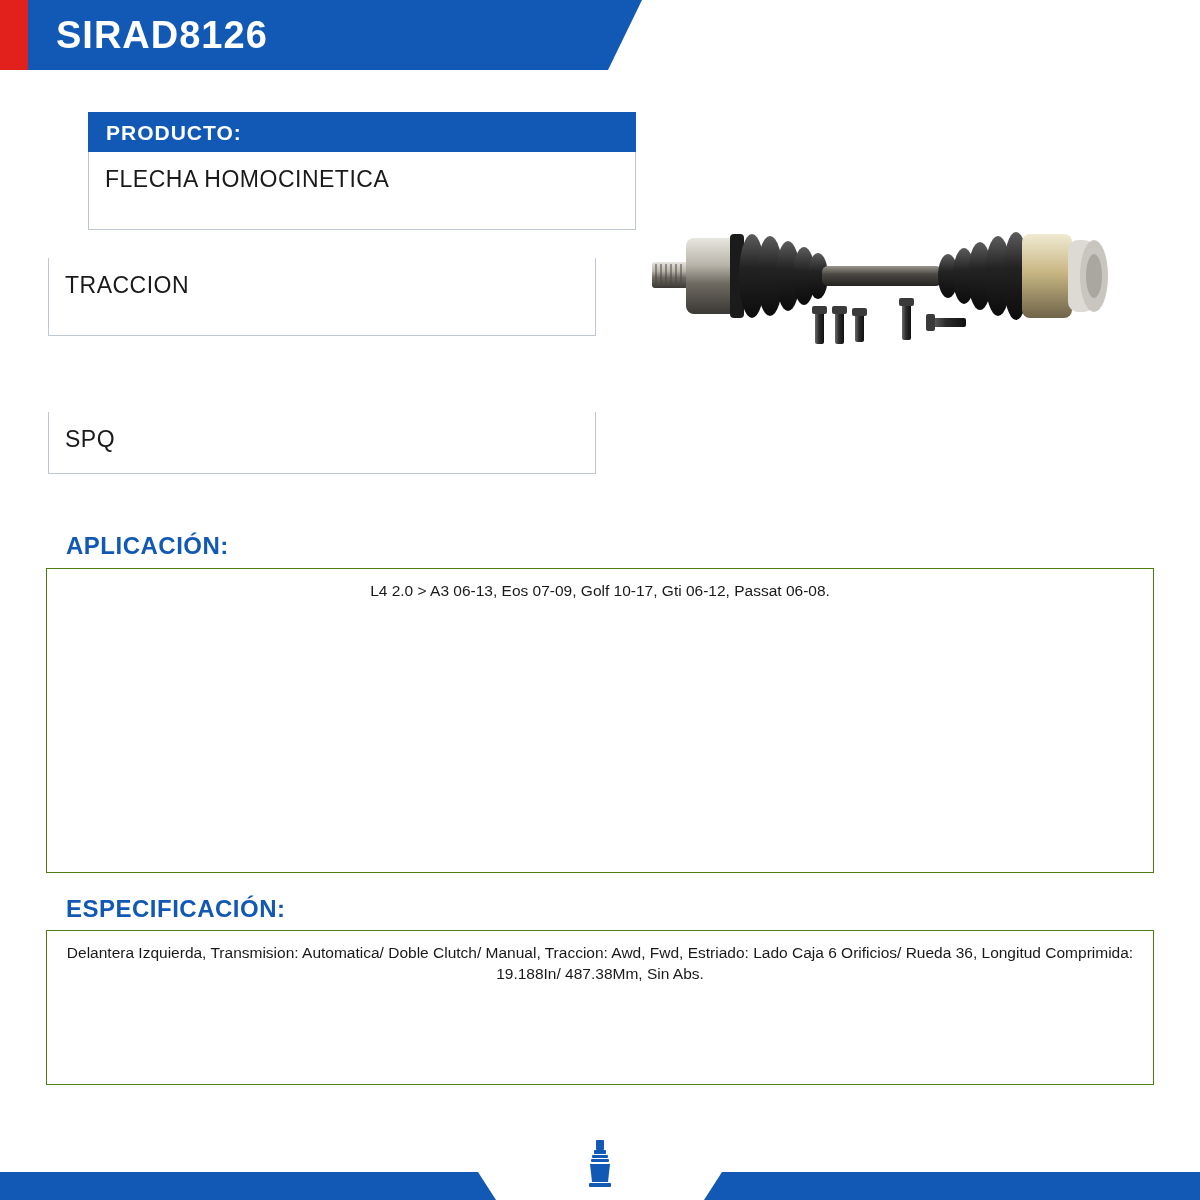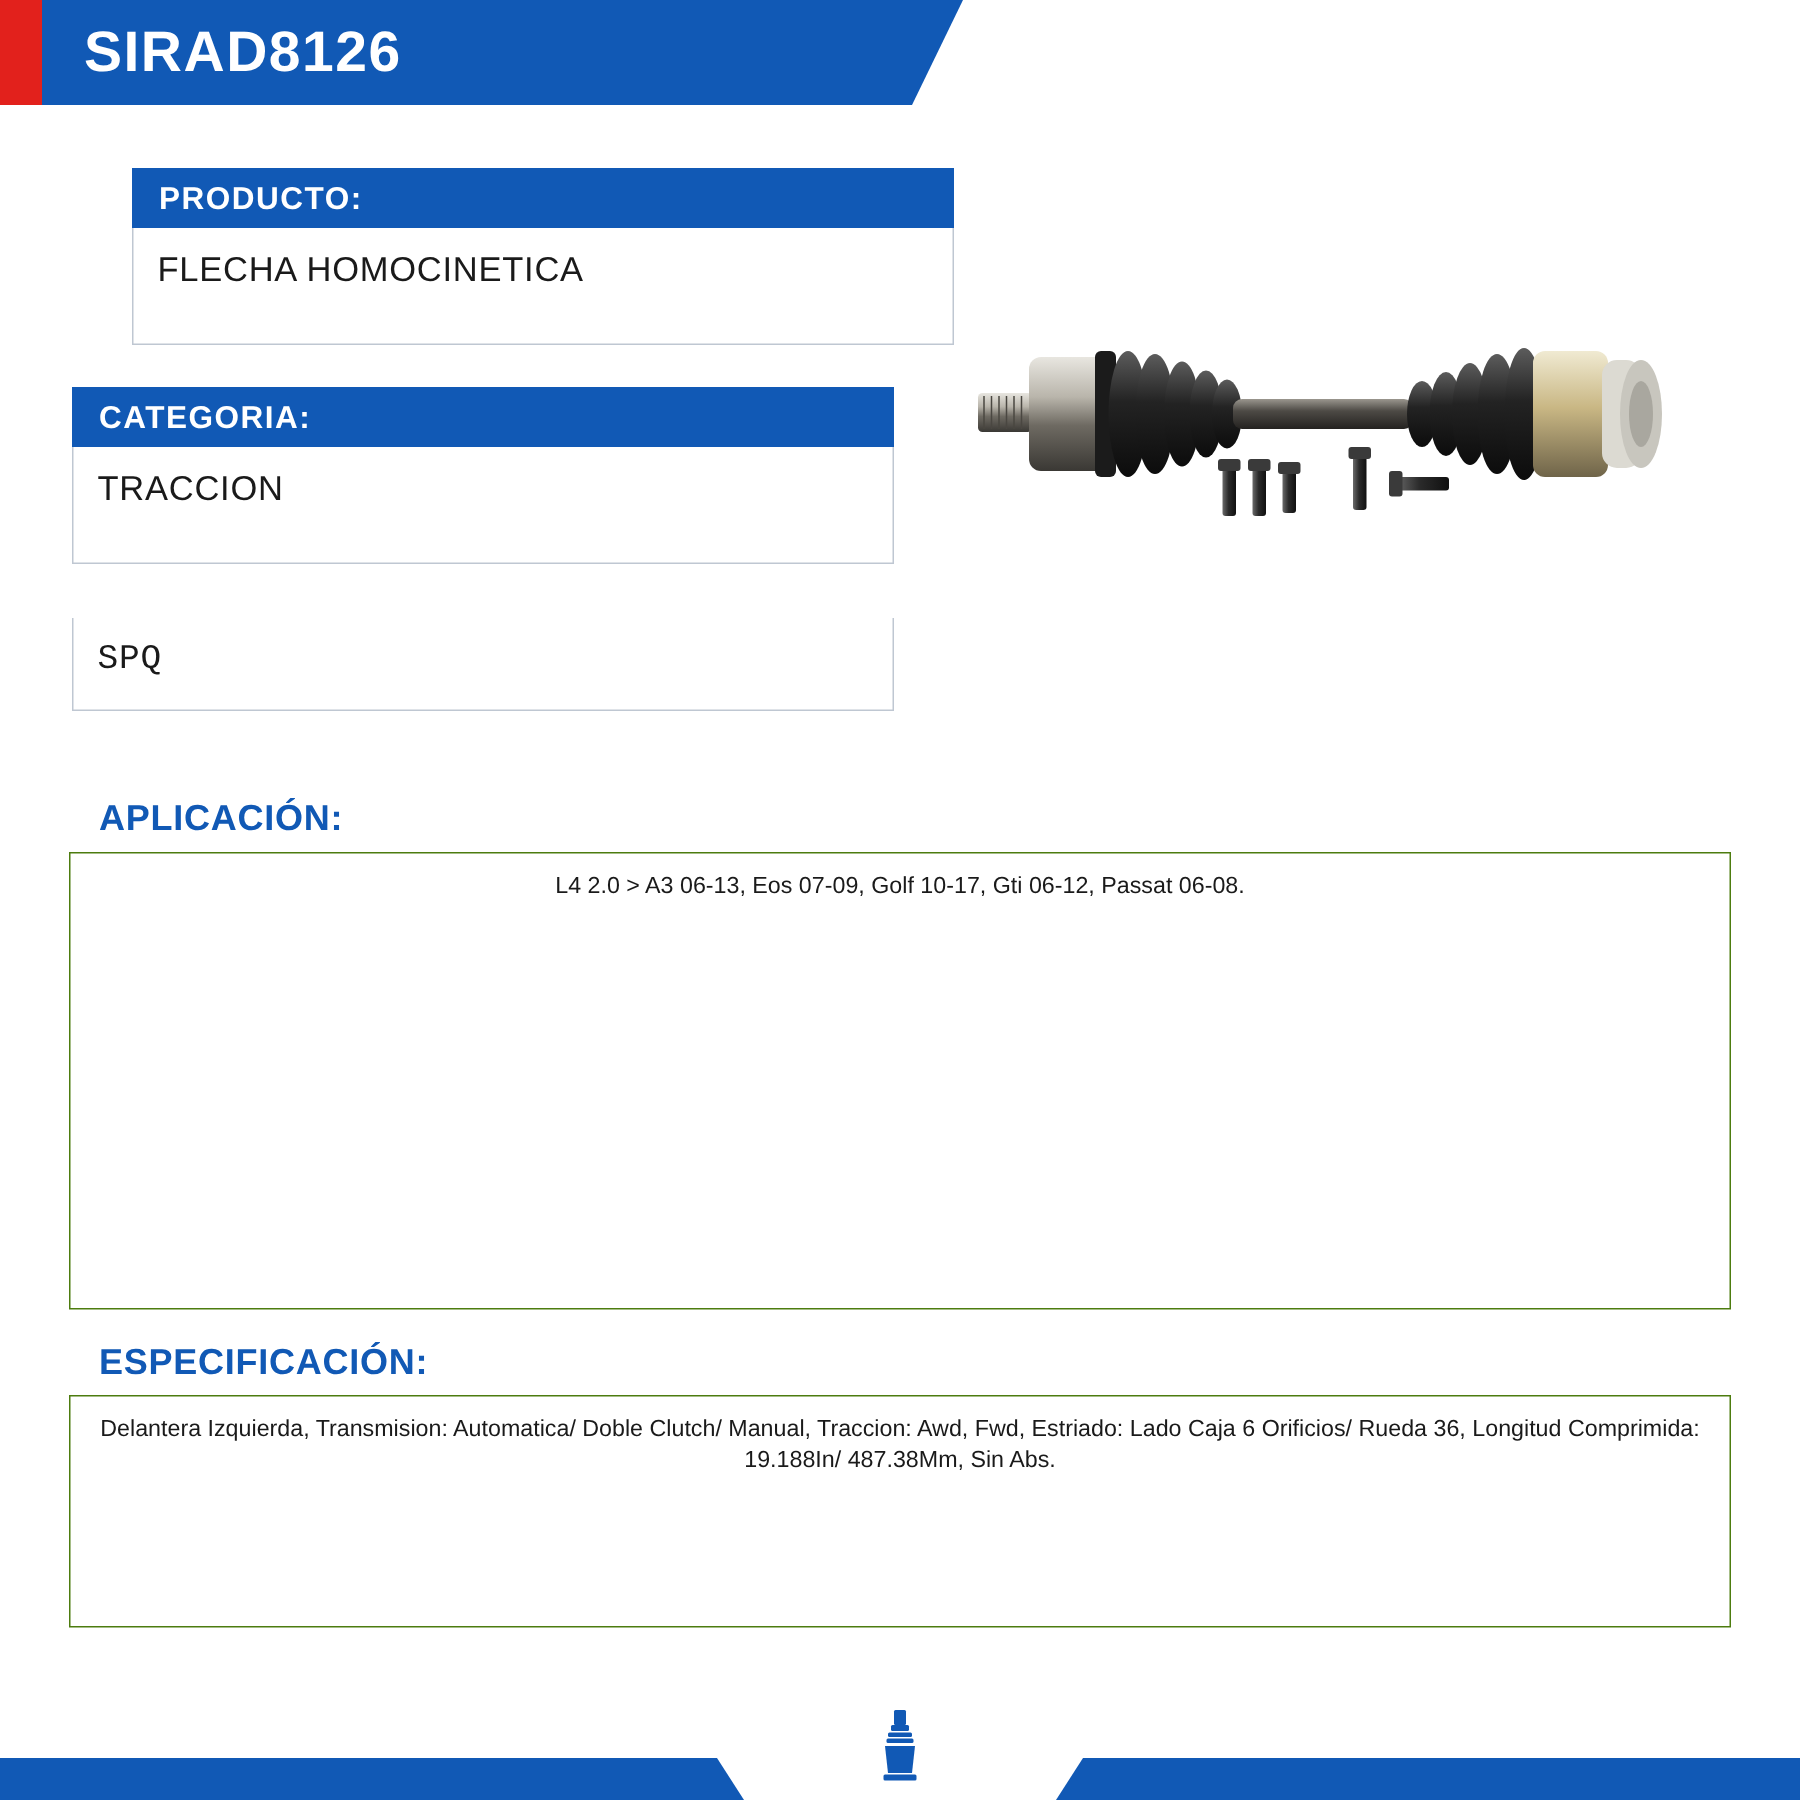--- a/index.html
+++ b/index.html
@@ -78,21 +78,21 @@
     color: #1a1a1a;
     font-size: 23px;
     padding: 14px 0 0 16px;
     letter-spacing: 0.5px;
   }
   #producto { top: 112px; padding-left: 40px; }
   #producto .field-value { height: 78px; }
   #categoria { top: 258px; }
   #categoria .field-value { height: 78px; }
   #marca { top: 412px; }
-  #marca .field-value { height: 62px; font-family: Liberation Mono, monospace; }
+  #marca .field-value { height: 62px; }
 
   
   .product-image {
     position: absolute;
     left: 630px;
     top: 200px;
     width: 540px;
     height: 220px;
   }
 
@@ -178,21 +178,20 @@
   <div class="header-blue"></div>
   <div class="header-title">SIRAD8126</div>
 </div>
 
 <div class="field" id="producto">
   <div class="field-label">PRODUCTO:</div>
   <div class="field-value">FLECHA HOMOCINETICA</div>
 </div>
 
 <div class="field" id="categoria">
-  <div class="field-label">CATEGORIA:</div>
   <div class="field-value">TRACCION</div>
 </div>
 
 <div class="field" id="marca">
   <div class="field-value">SPQ</div>
 </div>
 
 <div class="product-image">
   <svg width="540" height="220" viewBox="0 0 540 220">
     <defs>

